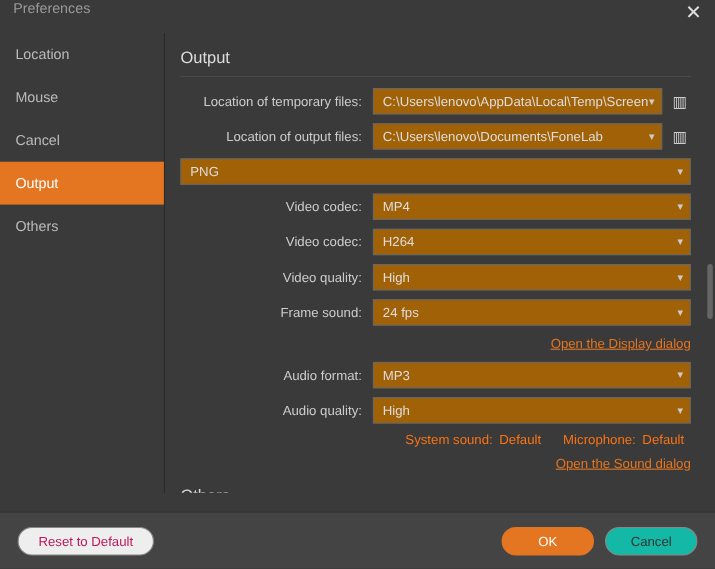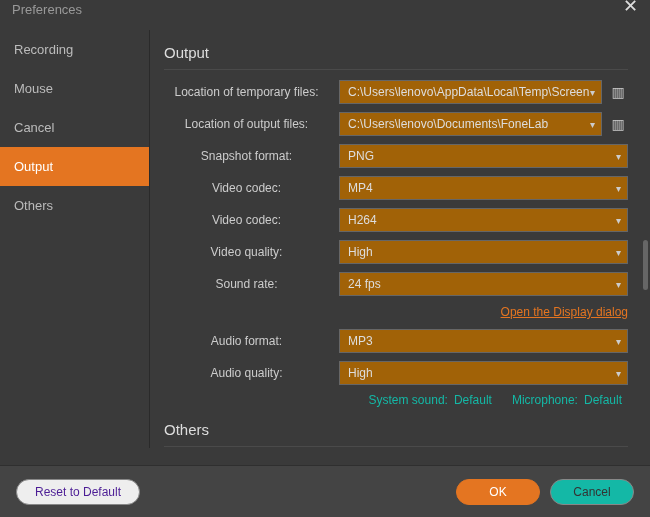--- a/index.html
+++ b/index.html
@@ -1,67 +1,67 @@
 <!DOCTYPE html>
 <html><head>
 <meta charset="utf-8">
 <style>
 * { margin: 0; padding: 0; box-sizing: border-box; font-family: Arial, sans-serif; }
 body { width: 650px; height: 517px; background: #3a3a3a; color: #ccc; font-size: 13px; overflow: hidden; position: relative; }
 
-.titlebar { height: 30px; display: flex; align-items: flex-end; padding: 13px 12px; color: #999; font-size: 13px; }
+.titlebar { height: 30px; display: flex; align-items: flex-start; padding: 0 12px; color: #999; font-size: 13px; }
 .titlebar .spacer { flex: 1; }
 .close-x { font-size: 18px; color: #ddd; cursor: pointer; font-weight: 300; }
 
 .body { display: flex; height: 418px; }
 
 .sidebar { width: 150px; background: #3a3a3a; border-right: 1px solid #2a2a2a; }
 .sidebar-item { padding: 12px 14px; color: #bbb; font-size: 13px; cursor: pointer; }
 .sidebar-item.active { background: #e47521; color: #fff; }
 
 .content { flex: 1; padding: 14px 22px 0 14px; overflow: hidden; position: relative; }
 .section-title { font-size: 15px; color: #ddd; margin-bottom: 6px; padding-bottom: 8px; border-bottom: 1px solid #4a4a4a; }
 
 .form { margin-top: 10px; }
 .row { display: flex; align-items: center; margin-bottom: 8px; }
-.row-label { width: 175px; text-align: center; padding-right: 10px; color: #ccc; font-size: 12px; }
+.row-label { width: 175px; text-align: right; padding-right: 10px; color: #ccc; font-size: 12px; }
 .select { flex: 1; height: 22px; background: #a16207; border: 1px solid #666; color: #ddd; display: flex; align-items: center; padding: 11px 8px; position: relative; font-size: 12px; cursor: pointer; overflow: hidden; white-space: nowrap; }
 .select .chev { position: absolute; right: 6px; font-size: 10px; color: #ccc; pointer-events: none; }
 .folder-icon { width: 20px; height: 18px; margin-left: 6px; display: flex; align-items: center; justify-content: center; cursor: pointer; color: #ccc; font-size: 14px; }
 
 .link-row { text-align: right; margin: 6px 0 10px 0; }
 .link-row a { color: #e47521; font-size: 12px; text-decoration: underline; cursor: pointer; margin-left: 36px; }
 
-.info-row { display: flex; justify-content: flex-end; gap: 20px; color: #14b8a6; font-size: 12px; padding-right: 6px; margin-top: 6px; }
+.info-row { display: flex; justify-content: flex-end; gap: 20px; color: #f97316; font-size: 12px; padding-right: 6px; margin-top: 6px; }
 .info-row span.val { margin-left: 6px; }
 
 .scrollbar-hint { position: absolute; right: 2px; top: 210px; width: 5px; height: 50px; background: #666; border-radius: 3px; }
 
 .footer { position: absolute; left: 0; right: 0; bottom: 0; height: 52px; background: #444; display: flex; align-items: center; padding: 0 16px; border-top: 1px solid #2f2f2f; }
-.btn { height: 26px; padding: 0 18px; border-radius: 13px; border: 1px solid #888; background: #ddd; color: #4c1d95; font-size: 12px; cursor: pointer; display: inline-flex; align-items: center; justify-content: center; }
+.btn { height: 26px; padding: 0 18px; border-radius: 13px; border: 1px solid #888; background: #ddd; color: #be185d; font-size: 12px; cursor: pointer; display: inline-flex; align-items: center; justify-content: center; }
 .btn.primary { background: #e47521; border-color: #e47521; color: #fff; min-width: 84px; }
 .btn.secondary { background: #14b8a6; color: #333; min-width: 84px; }
 .btn.reset { background: #eee; }
 .footer .gap { flex: 1; }
 .footer .btn + .btn { margin-left: 10px; }
 
 .others-section { margin-top: 14px; }
 </style>
 </head>
 <body>
 
 <div class="titlebar">
   <span>Preferences</span>
   <span class="spacer"></span>
   <span class="close-x">✕</span>
 </div>
 
 <div class="body">
   <div class="sidebar">
-    <div class="sidebar-item"><span>Recording</span></div>
+    <div class="sidebar-item"><span>Location</span></div>
     <div class="sidebar-item"><span>Mouse</span></div>
     <div class="sidebar-item"><span>Cancel</span></div>
     <div class="sidebar-item active"><span>Output</span></div>
     <div class="sidebar-item"><span>Others</span></div>
   </div>
 
   <div class="content">
     <div class="section-title">Output</div>
 
     <div class="form">
@@ -75,21 +75,20 @@
       </div>
       <div class="row">
         <div class="row-label">Location of output files:</div>
         <div class="select">
             <span>C:\Users\lenovo\Documents\FoneLab</span>
             <span class="chev">▾</span>
           </div>
         <div class="folder-icon">▥</div>
       </div>
       <div class="row">
-        <div class="row-label">Snapshot format:</div>
         <div class="select">
             <span>PNG</span>
             <span class="chev">▾</span>
           </div>
       </div>
       <div class="row">
         <div class="row-label">Video codec:</div>
         <div class="select">
             <span>MP4</span>
             <span class="chev">▾</span>
@@ -103,21 +102,21 @@
           </div>
       </div>
       <div class="row">
         <div class="row-label">Video quality:</div>
         <div class="select">
             <span>High</span>
             <span class="chev">▾</span>
           </div>
       </div>
       <div class="row">
-        <div class="row-label">Sound rate:</div>
+        <div class="row-label">Frame sound:</div>
         <div class="select">
             <span>24 fps</span>
             <span class="chev">▾</span>
           </div>
       </div>
 
       <div class="link-row"><a>Open the Display dialog</a></div>
 
       <div class="row">
         <div class="row-label">Audio format:</div>
@@ -131,20 +130,21 @@
         <div class="select">
             <span>High</span>
             <span class="chev">▾</span>
           </div>
       </div>
 
       <div class="info-row">
         <span><span>System sound:</span><span class="val">Default</span></span>
         <span><span>Microphone:</span><span class="val">Default</span></span>
       </div>
+      <div class="link-row"><a>Open the Sound dialog</a></div>
     </div>
 
     <div class="others-section">
       <div class="section-title">Others</div>
 
     </div>
 
     <div class="scrollbar-hint"></div>
   </div>
 </div>

